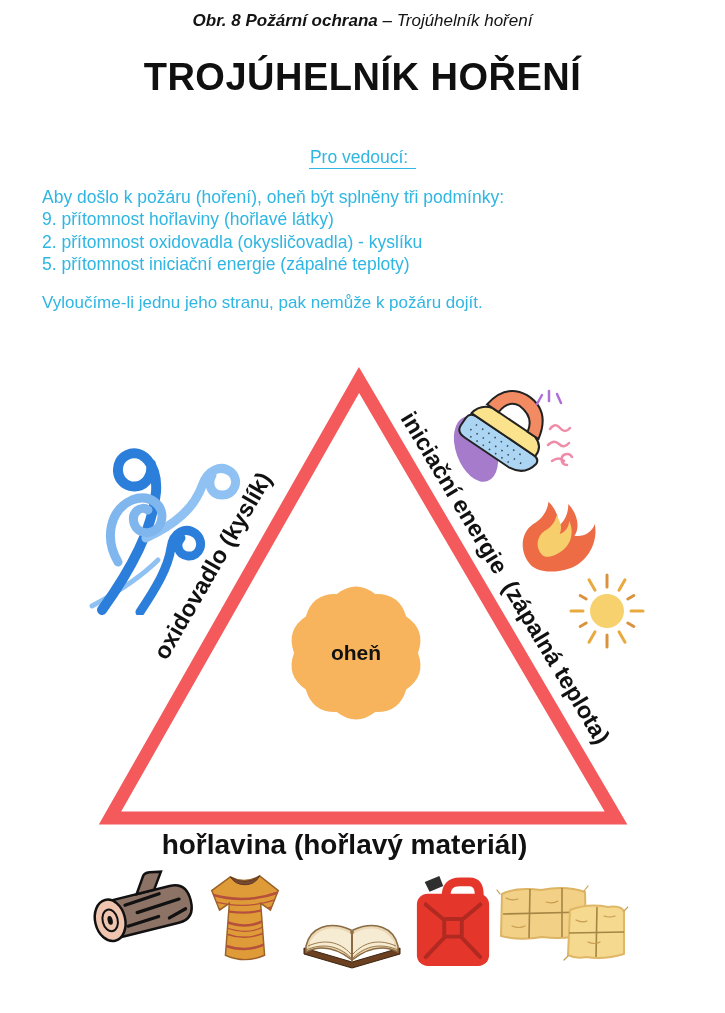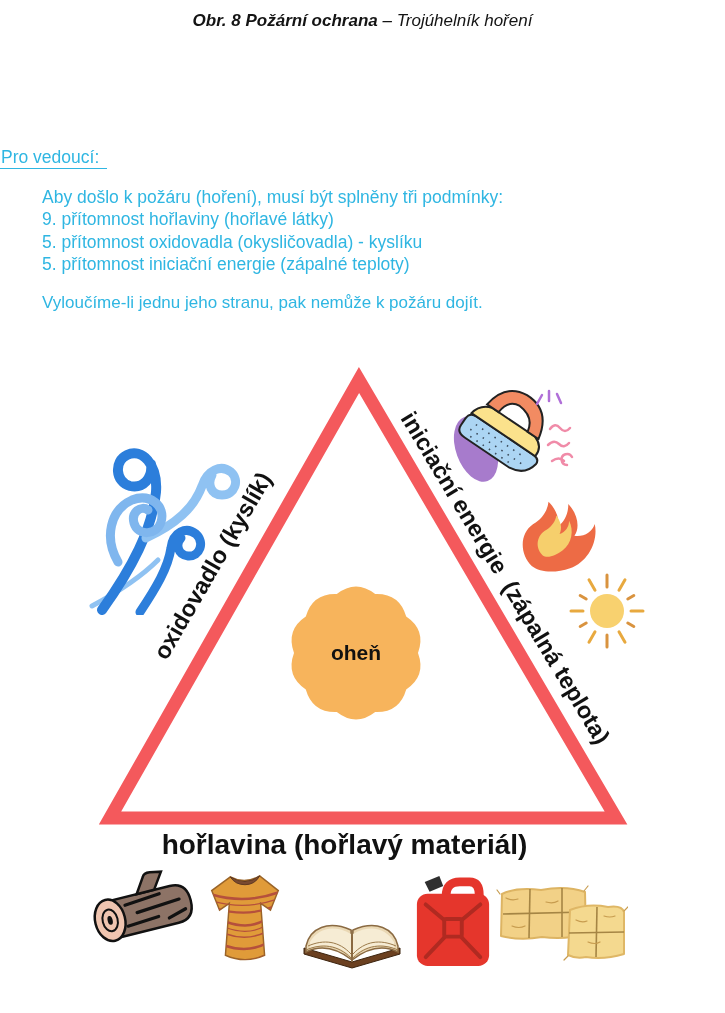--- a/index.html
+++ b/index.html
@@ -7,21 +7,21 @@
   .page { position: relative; width: 725px; height: 1013px; background: #fff; overflow: hidden; margin: 0 auto; }
 
   .caption { position: absolute; top: 11px; left: 0; width: 100%; text-align: center;
              font-size: 17px; font-style: italic; color: #141414; }
   .cap-b { font-weight: 700; }
   .cap-r { font-weight: 400; }
 
   .title { position: absolute; top: 56px; left: 0; width: 100%; text-align: center;
            font-size: 38px; font-weight: 800; letter-spacing: 0.5px; color: #101010; }
 
-  .lead-heading { position: absolute; top: 147px; left: 0; width: 100%; text-align: left;
+  .lead-heading { position: absolute; top: 147px; left: 0; width: 100%; text-align: center;
                   font-size: 17.5px; color: var(--teal); }
   .lead-heading span { border-bottom: 1.5px solid currentColor; padding: 0 3px 1px 1px; }
 
   .teal-block { position: absolute; top: 186px; left: 42px; right: 30px;
                 font-size: 17.5px; line-height: 22.3px; color: var(--teal); }
   .conclusion { position: absolute; top: 293px; left: 42px; right: 30px;
                 font-size: 17px; color: var(--teal); }
 
   .tri-svg { position: absolute; left: 90px; top: 358px; }
 
@@ -42,28 +42,29 @@
 </style>
 </head>
 <body>
 
 <div class="page" style="--teal:#2FB6E2;">
 
   <div class="caption">
     <span class="cap-b">Obr. 8 Požární ochrana </span><span class="cap-r">– Trojúhelník hoření</span>
   </div>
 
+  <h1 class="title">TROJÚHELNÍK HOŘENÍ</h1>
 
   <div class="lead-heading">
     <span style="white-space:pre;">Pro vedoucí: </span>
   </div>
   <div class="teal-block">
-    <div>Aby došlo k požáru (hoření), musí být splněny tři podmínky:</div>
+    <div>Aby došlo k požáru (hoření), oheň být splněny tři podmínky:</div>
     <div>9. přítomnost hořlaviny (hořlavé látky)</div>
-    <div>5. přítomnost oxidovadla (okysličovadla) - kyslíku</div>
+    <div>2. přítomnost oxidovadla (okysličovadla) - kyslíku</div>
     <div>5. přítomnost iniciační energie (zápalné teploty)</div>
   </div>
   <div class="conclusion">Vyloučíme-li jednu jeho stranu, pak nemůže k požáru dojít.</div>
 
   <svg class="tri-svg" width="545" height="472" viewBox="0 0 545 472">
     <polygon points="269,22 20,460 526,460" fill="none" stroke="#F4595C" stroke-width="13" stroke-linejoin="miter"></polygon>
   </svg>
 
   <div class="blob">
     <svg width="150" height="150" viewBox="0 0 150 150">

